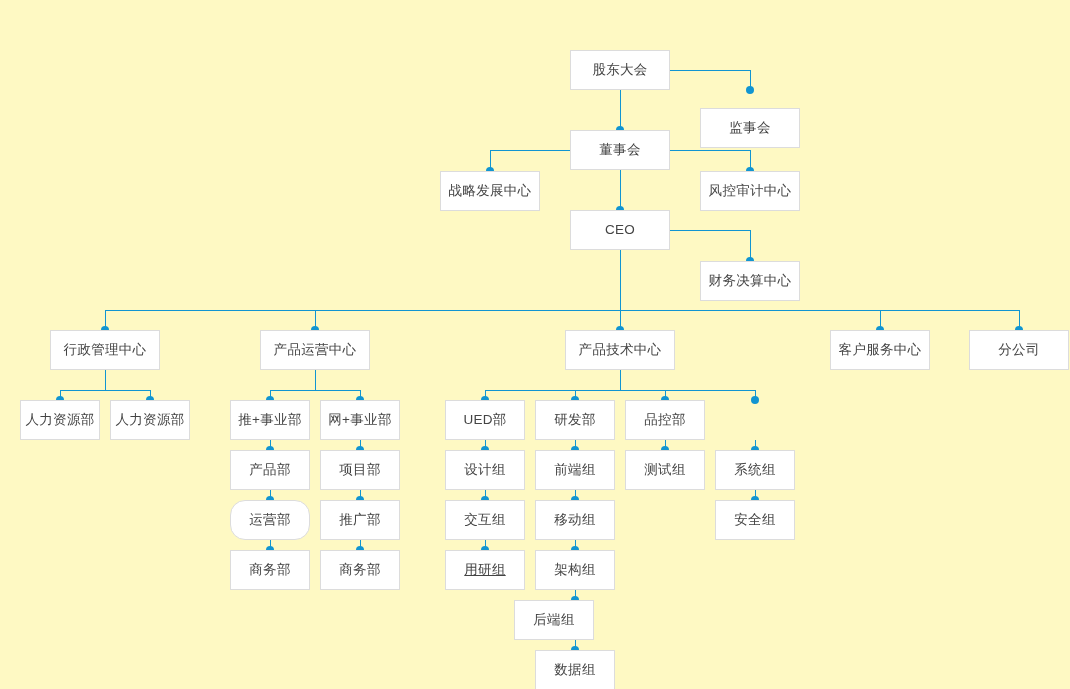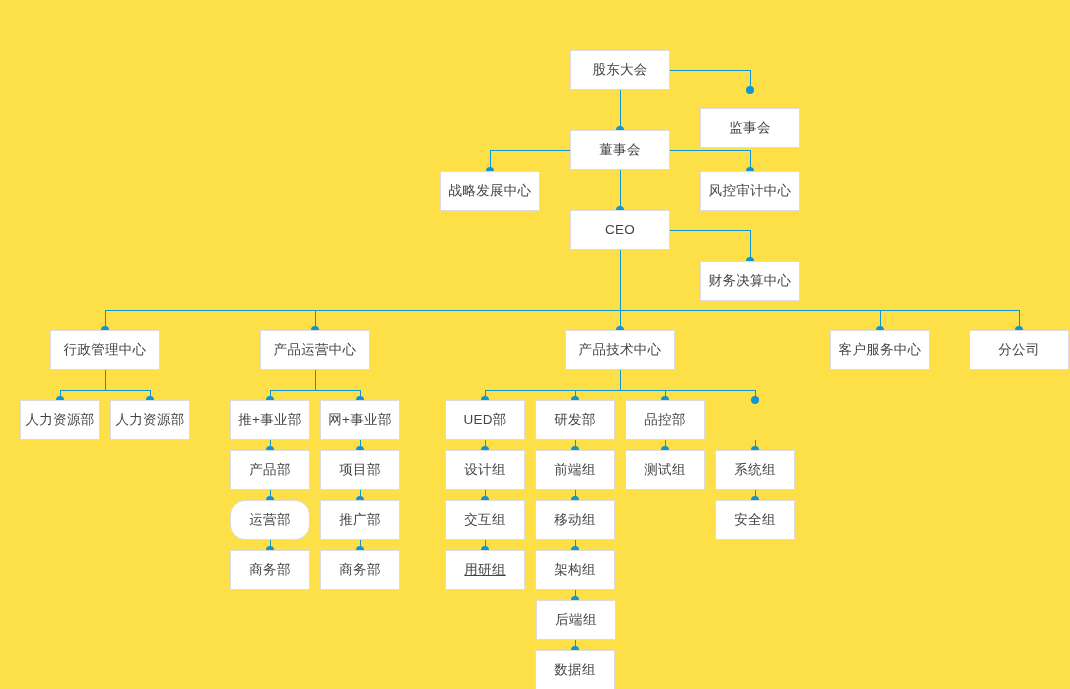--- a/index.html
+++ b/index.html
@@ -7,21 +7,21 @@
     padding: 0;
     background: #ffffff;
   }
   body {
     font-family: "Liberation Sans", "DejaVu Sans", sans-serif;
   }
   #canvas {
     position: relative;
     width: 1070px;
     height: 689px;
-    background: #fde047;
+    background: #fef9c3;
     overflow: hidden;
   }
   .node {
     position: absolute;
     box-sizing: border-box;
     border: 1px solid #dcdcdc;
     background: #ffffff;
     color: #444444;
     font-size: 13.5px;
     line-height: 1;
@@ -165,21 +165,21 @@
   <div class="dot" style="left:575px; top:450px;"></div>
   <div class="node" style="left:535px; top:450px; width:80px; height:40px;">前端组</div>
   <div class="vline" style="left:575px; top:490px; height:10px;"></div>
   <div class="dot" style="left:575px; top:500px;"></div>
   <div class="node" style="left:535px; top:500px; width:80px; height:40px;">移动组</div>
   <div class="vline" style="left:575px; top:540px; height:10px;"></div>
   <div class="dot" style="left:575px; top:550px;"></div>
   <div class="node" style="left:535px; top:550px; width:80px; height:40px;">架构组</div>
   <div class="vline" style="left:575px; top:590px; height:10px;"></div>
   <div class="dot" style="left:575px; top:600px;"></div>
-  <div class="node" style="left:536px; top:600px; width:80px; height:40px;">后端组</div>
+  <div class="node" style="left:514px; top:600px; width:80px; height:40px;">后端组</div>
   <div class="vline" style="left:575px; top:640px; height:10px;"></div>
   <div class="dot" style="left:575px; top:650px;"></div>
   <div class="node" style="left:535px; top:650px; width:80px; height:40px;">数据组</div>
 
   <div class="vline" style="left:665px; top:390px; height:10px;"></div>
   <div class="dot" style="left:665px; top:400px;"></div>
   <div class="node" style="left:625px; top:400px; width:80px; height:40px;">品控部</div>
   <div class="vline" style="left:665px; top:440px; height:10px;"></div>
   <div class="dot" style="left:665px; top:450px;"></div>
   <div class="node" style="left:625px; top:450px; width:80px; height:40px;">测试组</div>

